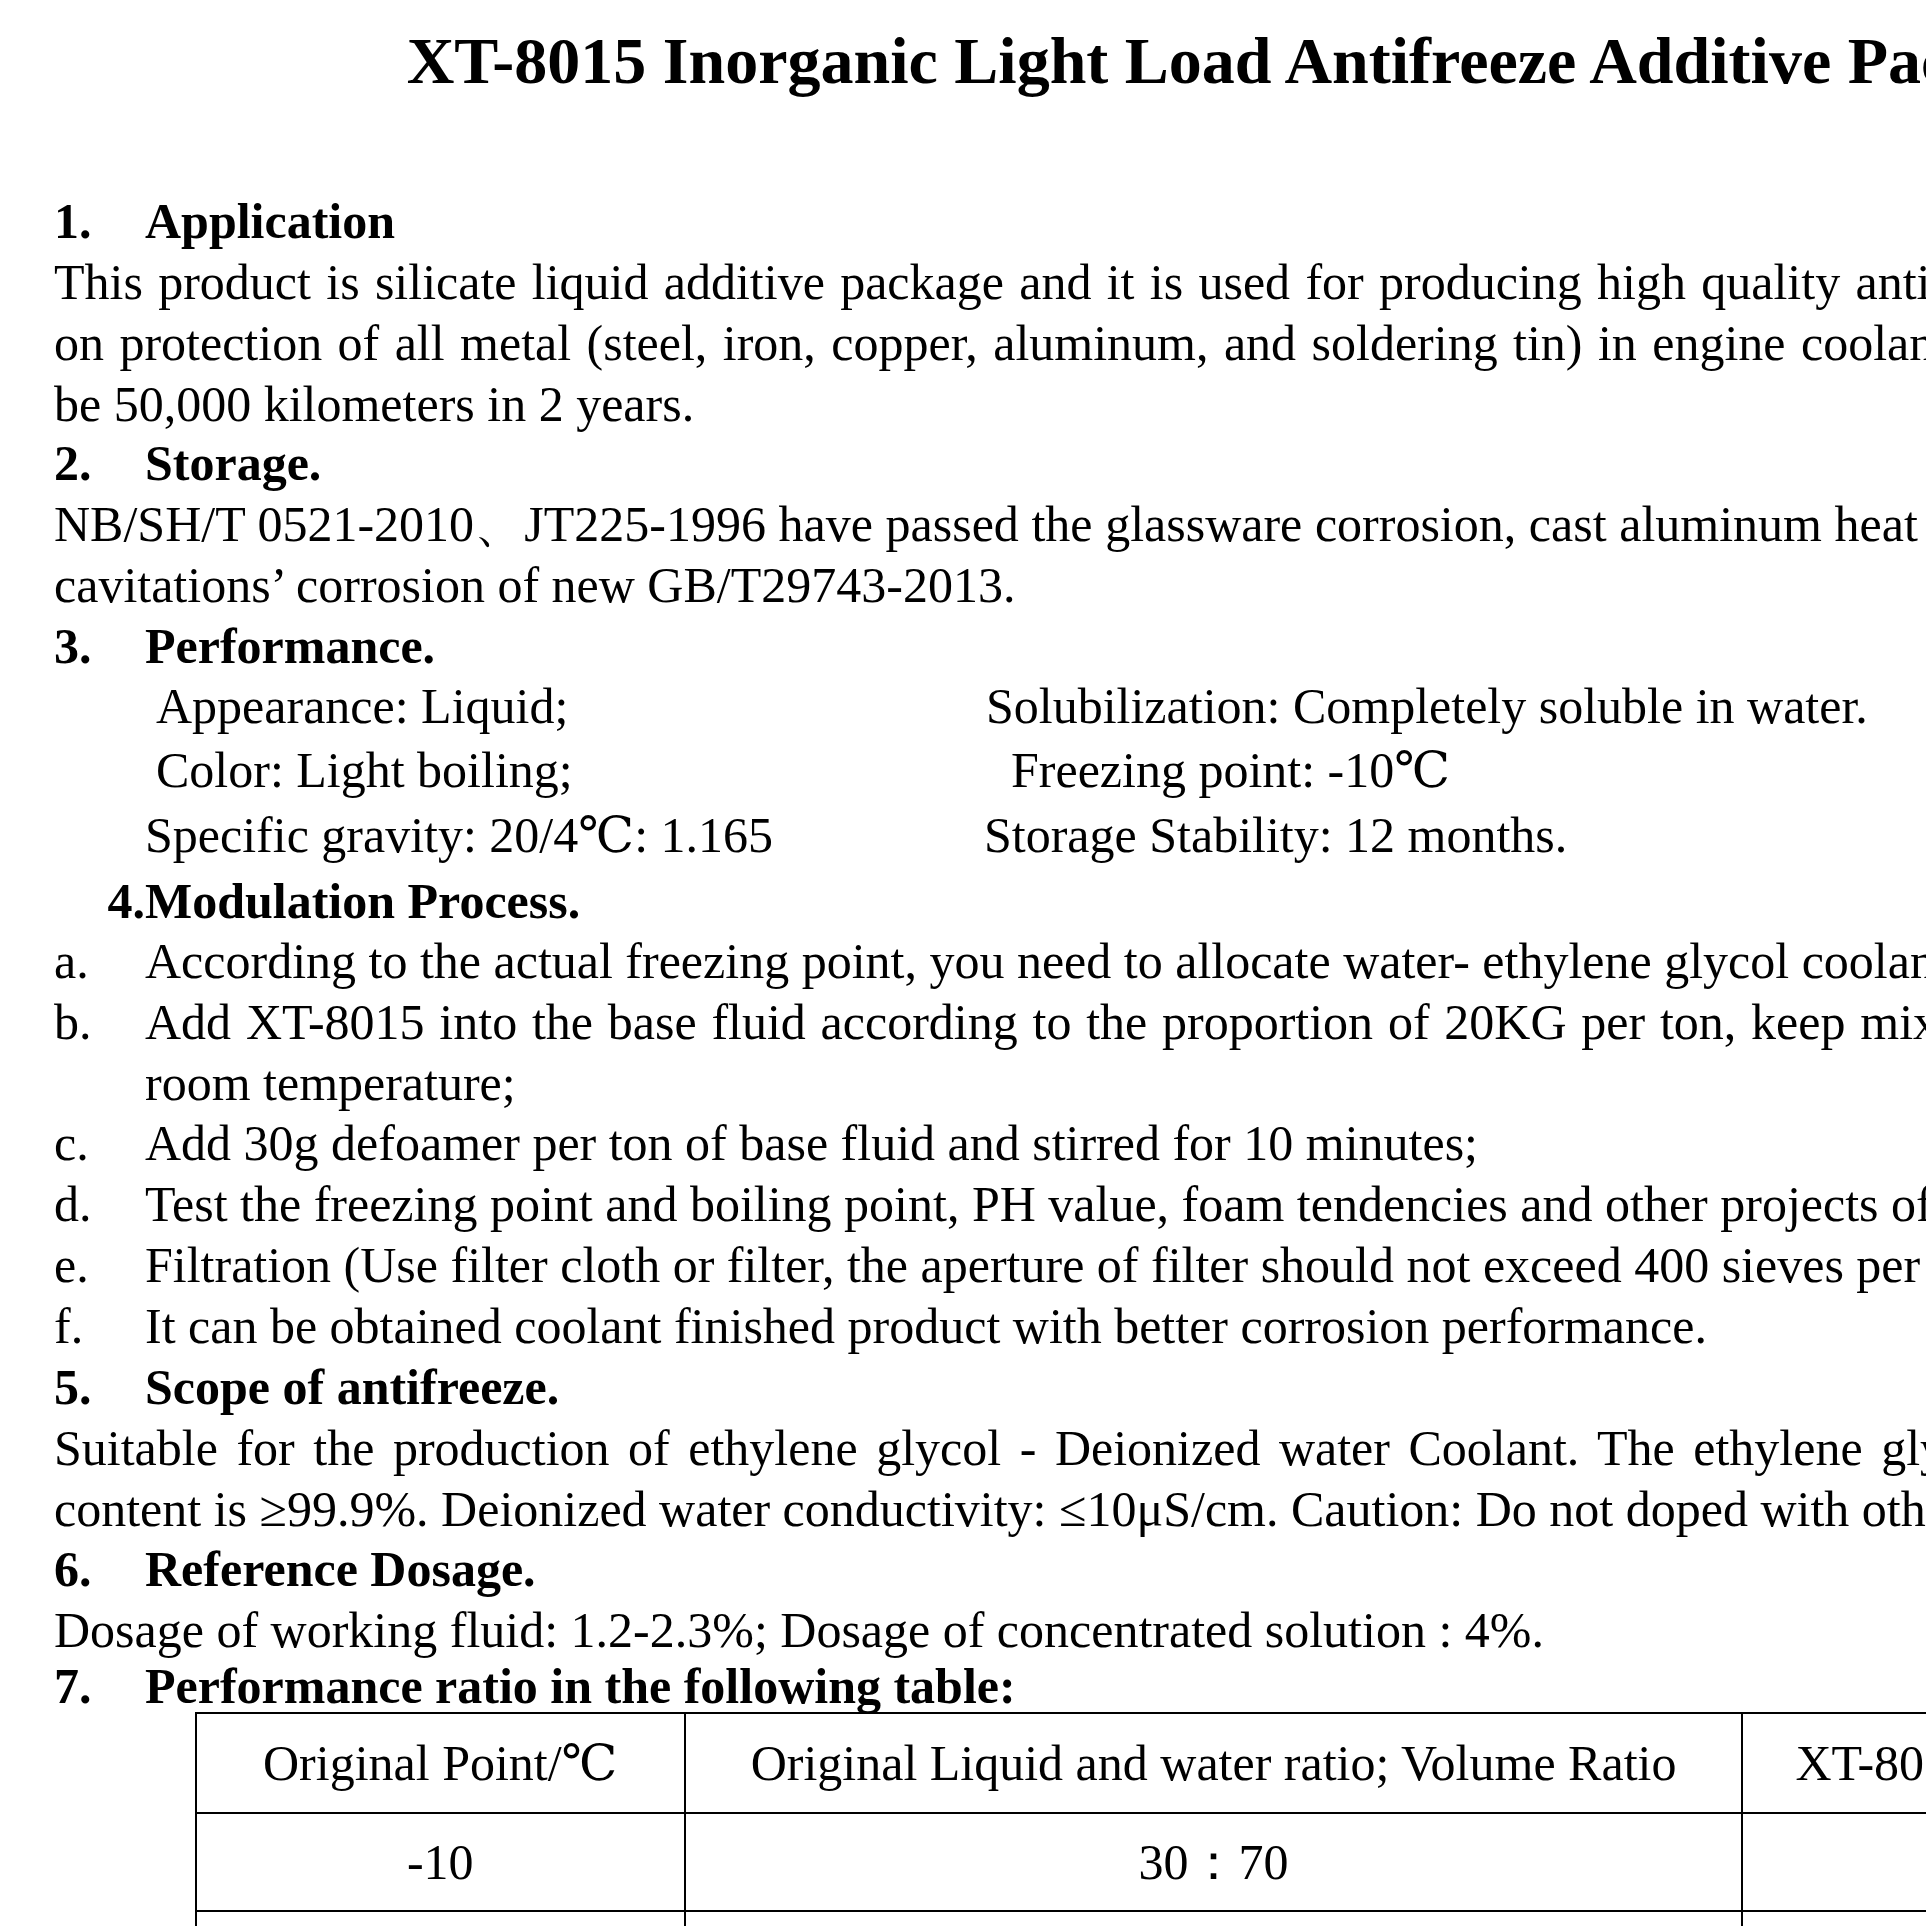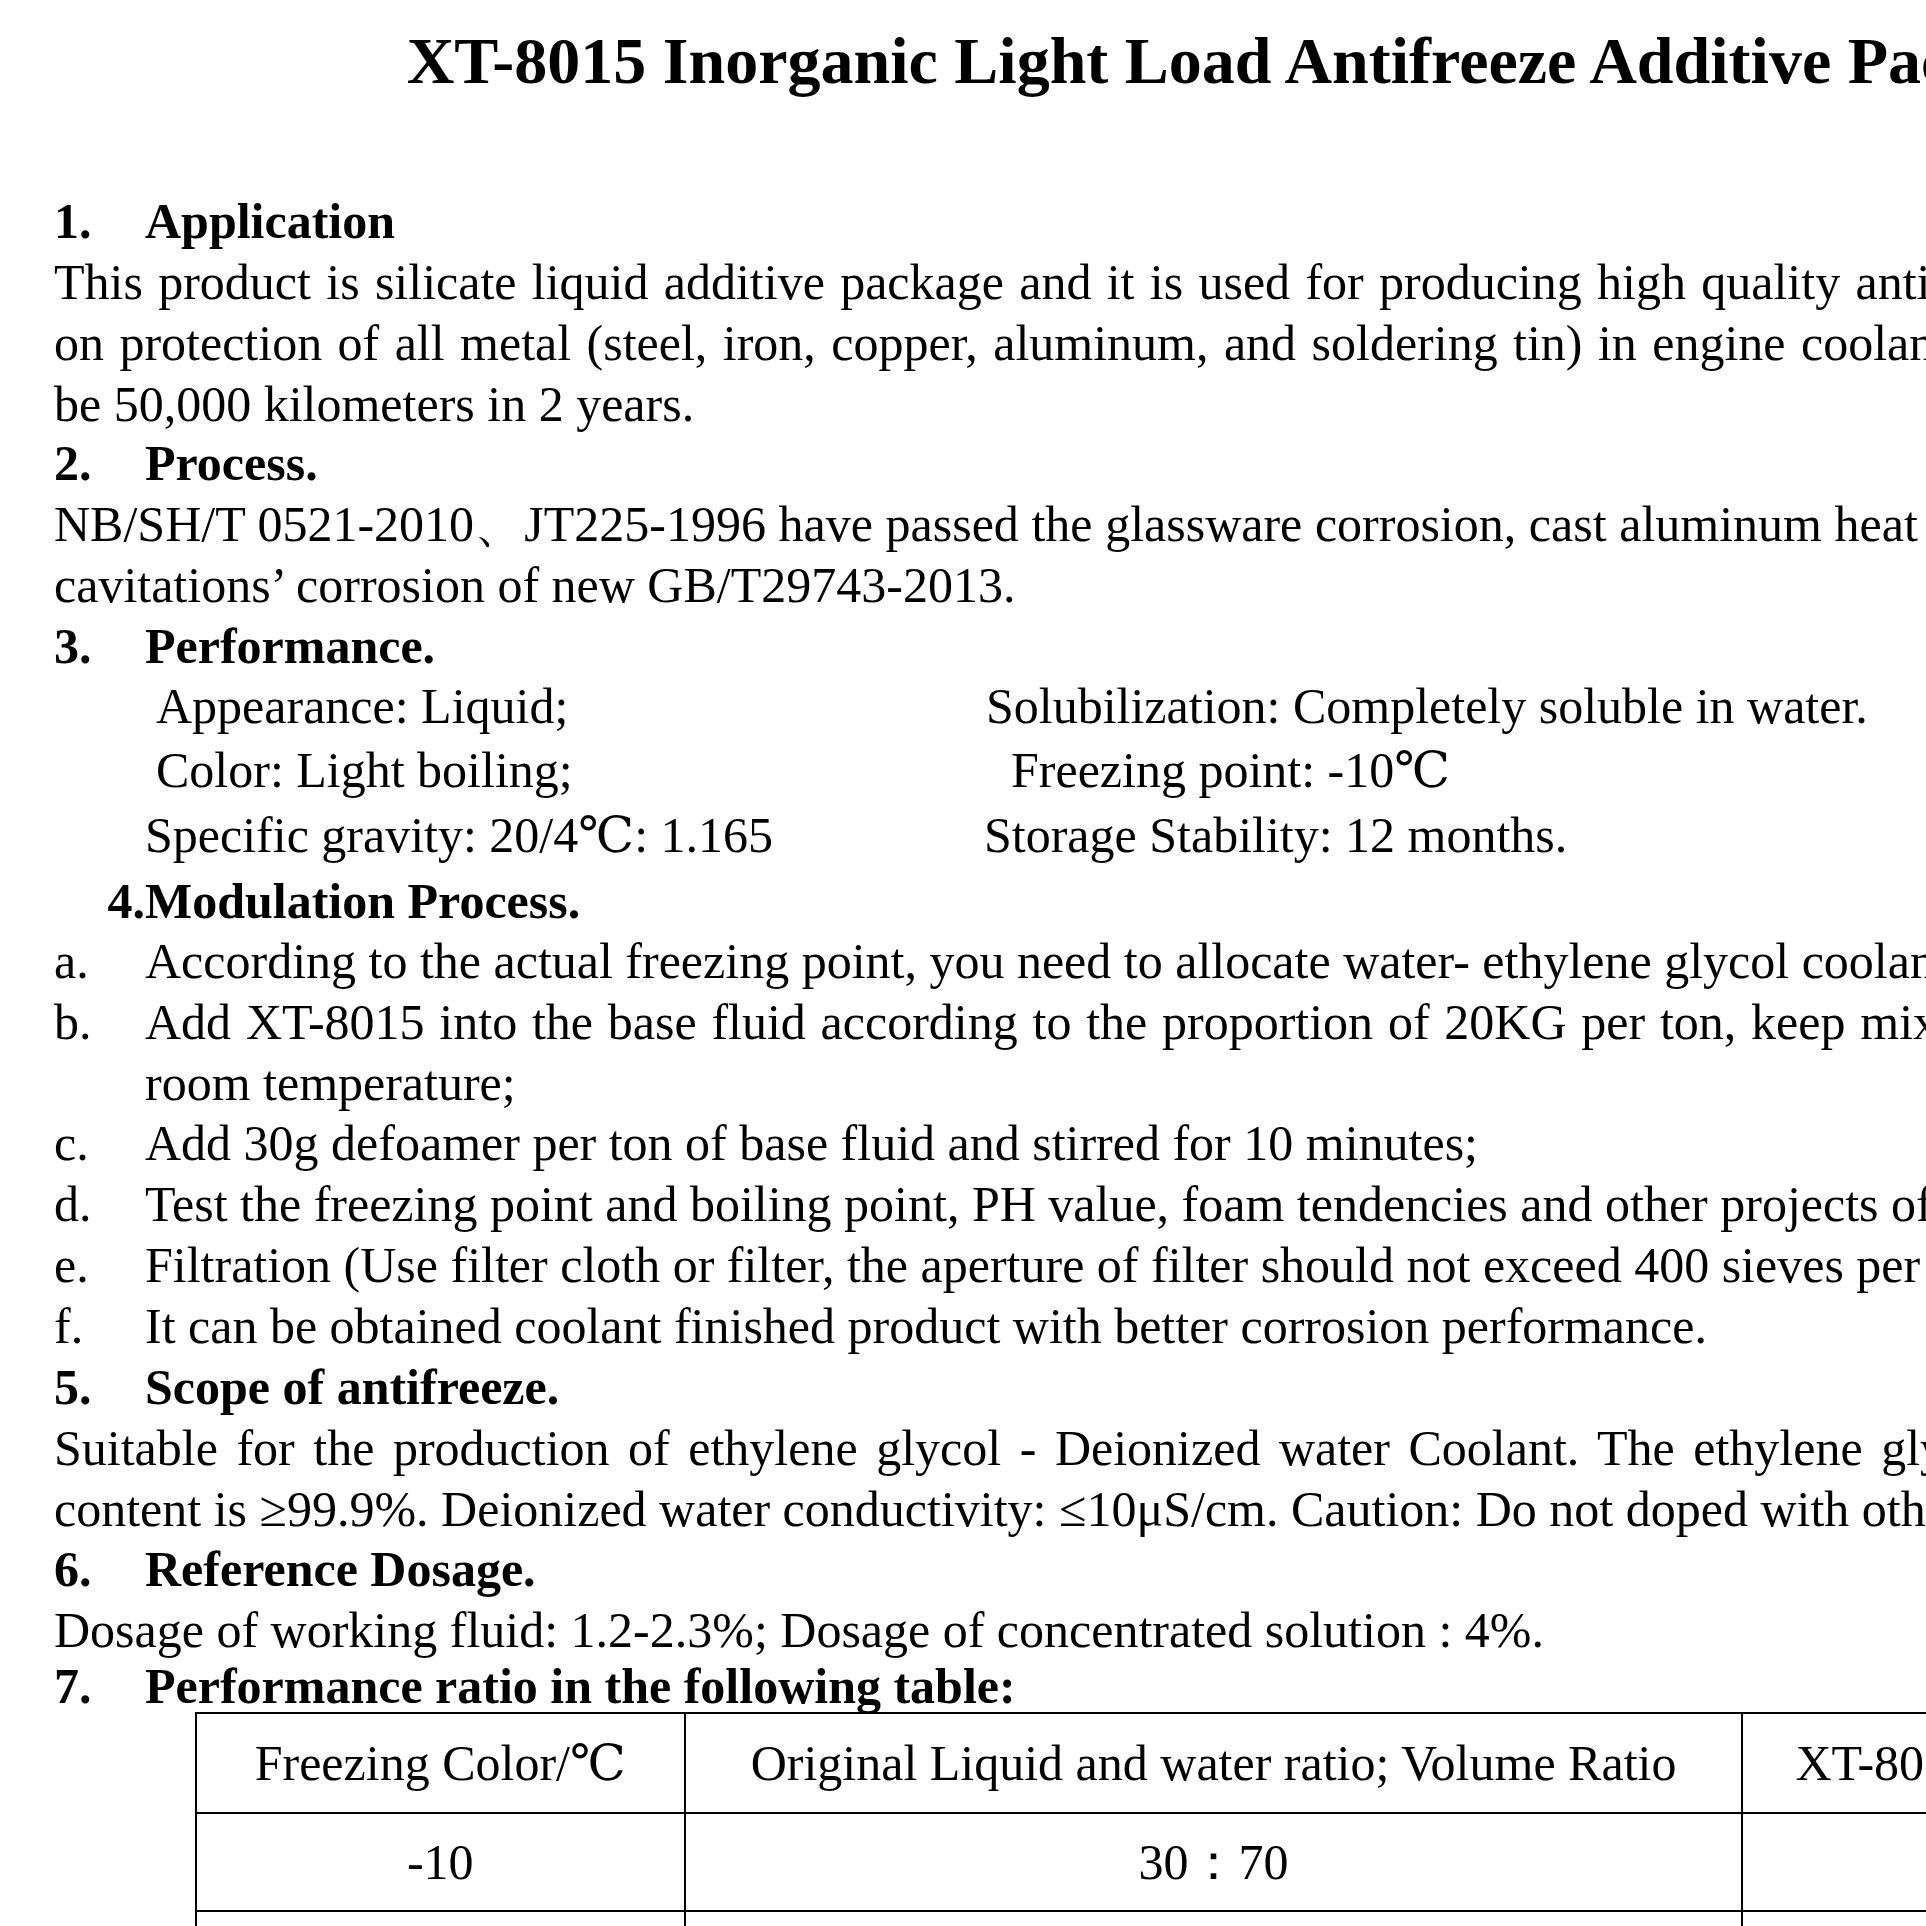--- a/index.html
+++ b/index.html
@@ -35,21 +35,21 @@
 <body>
 
 <div class="title">XT-8015 Inorganic Light Load Antifreeze Additive Package</div>
 
 <div class="line h" style="top:191px;">
   <span class="num">1.</span><span>Application</span>
 </div>
 <div class="para last" style="top:252px;">This product is silicate liquid additive package and it is used for producing high quality antifreeze fluid. It has good effect on protection of all metal (steel, iron, copper, aluminum, and soldering tin) in engine coolant system. Its service life could be 50,000 kilometers in 2 years.</div>
 
 <div class="line h" style="top:433px;">
-  <span class="num">2.</span><span>Process.</span>
+  <span class="num">2.</span><span>Storage.</span>
 </div>
 <div class="para last" style="top:494px;">NB/SH/T 0521-2010、JT225-1996 have passed the glassware corrosion, cast aluminum heat corrosion and aluminum pump cavitations’ corrosion of new GB/T29743-2013.</div>
 
 <div class="line h" style="top:616px;">
   <span class="num">3.</span><span>Performance.</span>
 </div>
 <div class="perf" style="left:156px; top:676px;">Appearance: Liquid;</div>
 <div class="perf" style="left:156px; top:740px;">Color: Light boiling;</div>
 <div class="perf" style="left:145px; top:805px;">Specific gravity: 20/4℃: 1.165</div>
 <div class="perf" style="left:986px; top:676px;">Solubilization: Completely soluble in water.</div>
@@ -98,21 +98,21 @@
   <span class="num">7.</span><span>Performance ratio in the following table:</span>
 </div>
 <table class="ratio">
   <colgroup>
       <col style="width:489px">
       <col style="width:1059px">
       <col style="width:553px">
     </colgroup>
   <thead>
     <tr>
-      <th>Freezing Color/℃</th>
+      <th>Original Point/℃</th>
       <th>Original Liquid and water ratio; Volume Ratio</th>
       <th>XT-8015 Dosage  m %</th>
     </tr>
   </thead>
   <tbody id="ratio-body">
       <tr>
         <td>-10</td>
         <td>30：70</td>
         <td>1.5</td>
       </tr>

